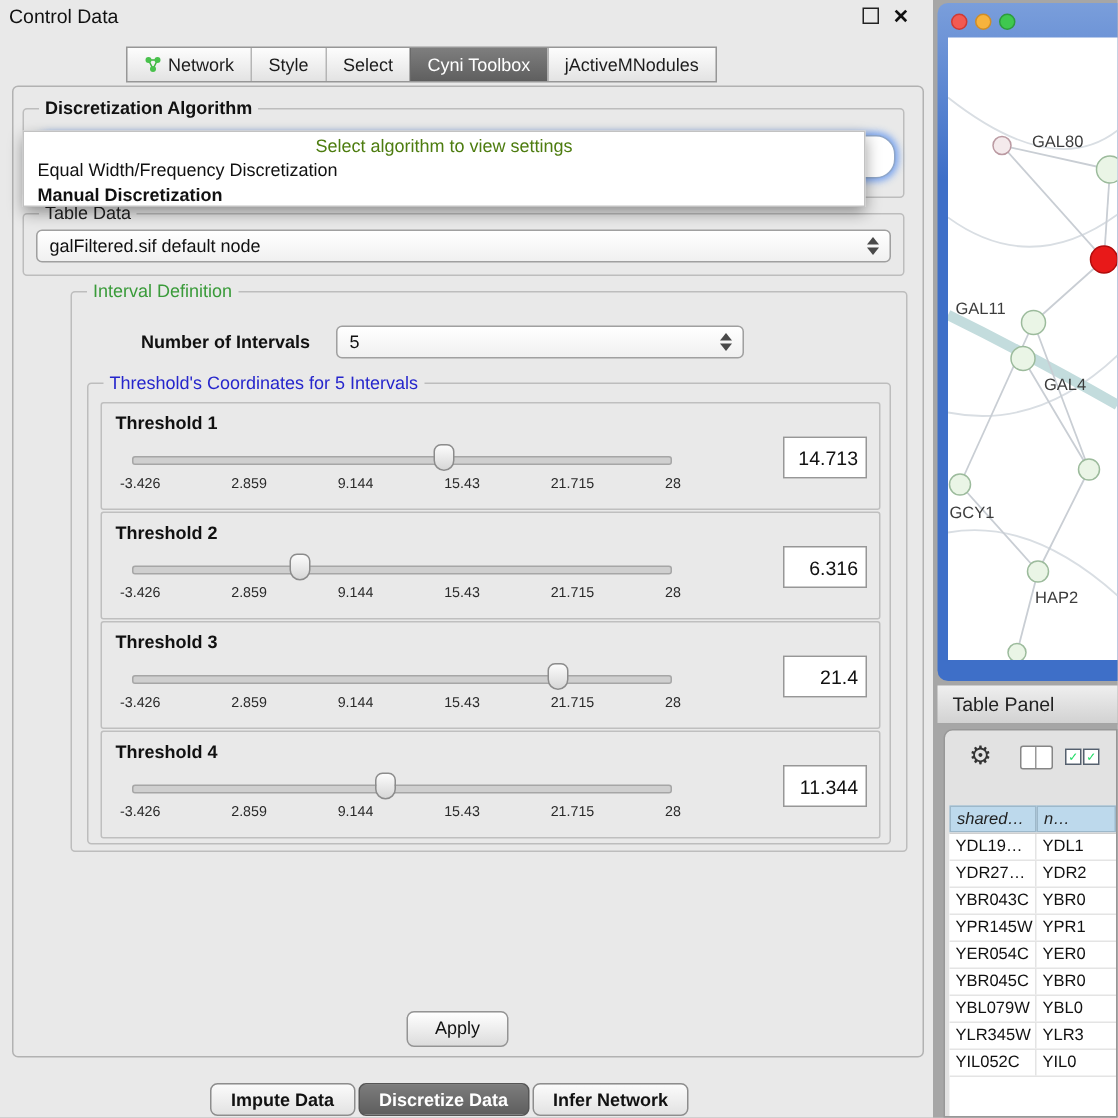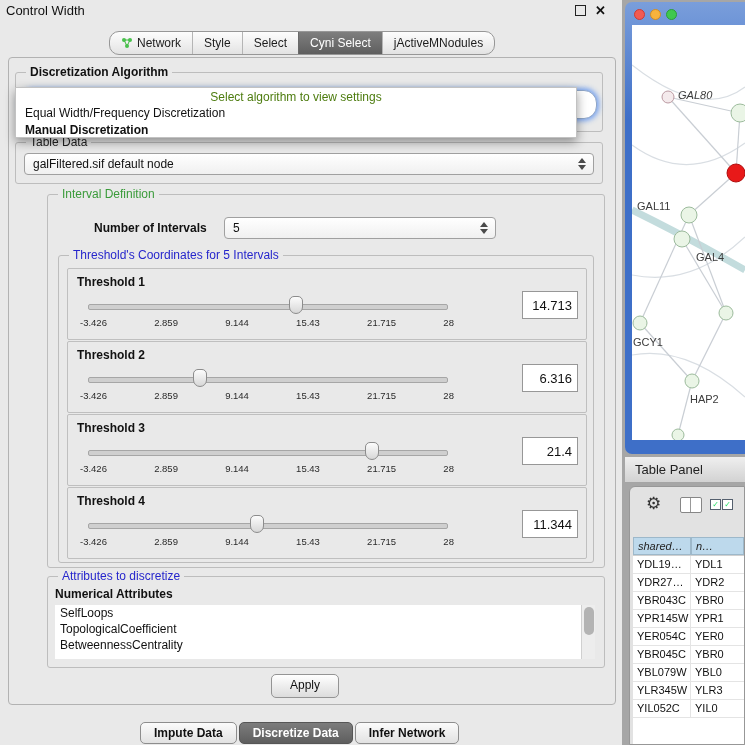--- a/index.html
+++ b/index.html
@@ -7,22 +7,22 @@
   .abs{position:absolute;}
   
   .control-panel{position:absolute;left:0;top:0;width:622px;height:745px;background:#e9e9e9;}
   .titlebar{position:absolute;left:0;top:0;width:100%;height:22px;}
   .titlebar .title{position:absolute;left:6px;top:3px;font-size:13px;color:#111;}
   .win-btns{position:absolute;right:16px;top:4px;display:flex;align-items:center;gap:9px;}
   .float-icon{display:inline-block;width:9px;height:9px;border:1.5px solid #222;background:transparent;}
   .close-icon{font-size:13px;font-weight:bold;color:#111;line-height:13px;}
   
   .top-tabs{position:absolute;left:84px;top:31px;height:22px;display:flex;
-    border:1px solid #979797;border-radius:10px;overflow:hidden;
-    background:linear-gradient(#fdfdfd,#e3e3e3);margin-left:25px;}
+    border:1px solid #979797;border-radius:0;overflow:hidden;
+    background:linear-gradient(#fdfdfd,#e3e3e3);}
   .top-tabs .tab{display:flex;align-items:center;gap:4px;padding:0 11px;font-size:12px;color:#1c1c1c;
     border-left:1px solid #b5b5b5;line-height:20px;cursor:default;}
   .top-tabs .tab:first-child{border-left:none;}
   .top-tabs .tab.selected{background:linear-gradient(#7e7e7e,#5f5f5f);color:#fff;border-left:1px solid #6a6a6a;}
   .net-icon{width:12px;height:12px;}
   
   .main-panel{position:absolute;left:8px;top:57px;width:606px;height:646px;
     border:1px solid #b2b2b2;border-radius:4px;background:#e9e9e9;}
   .group{position:absolute;border:1px solid #bdbdbd;border-radius:3px;}
   .group-title{position:absolute;top:-8px;left:10px;background:#e9e9e9;padding:0 4px;font-size:12px;white-space:nowrap;}
@@ -109,21 +109,21 @@
   .c0{width:58px;border-right:1px solid #e4e4e4;}
   .c1{flex:1;}
 </style>
 </head>
 <body>
 
 <div class="screen">
 
   <div class="control-panel">
     <div class="titlebar">
-      <span class="title">Control Width</span>
+      <span class="title">Control Data</span>
       <span class="win-btns">
         <span class="float-icon"></span>
         <span class="close-icon">✕</span>
       </span>
     </div>
 
     <div class="top-tabs">
       <div class="tab">
         <svg class="net-icon" viewBox="0 0 12 12">
           <line x1="3" y1="3" x2="9" y2="3" stroke="#3db53d" stroke-width="1"></line>
@@ -135,21 +135,21 @@
         </svg>
         <span>Network</span>
       </div>
       <div class="tab">
         <span>Style</span>
       </div>
       <div class="tab">
         <span>Select</span>
       </div>
       <div class="tab selected">
-        <span>Cyni Select</span>
+        <span>Cyni Toolbox</span>
       </div>
       <div class="tab">
         <span>jActiveMNodules</span>
       </div>
     </div>
 
     <div class="main-panel">
 
       <div class="group" style="left:6px;top:14px;width:586px;height:58px;">
         <span class="group-title g-bold">Discretization Algorithm</span>
@@ -251,32 +251,20 @@
                 <span>9.144</span>
                 <span>15.43</span>
                 <span>21.715</span>
                 <span>28</span>
               </div>
             </div>
           </div>
         </div>
       </div>
 
-      <div class="group" style="left:38px;top:518px;width:556px;height:90px;">
-        <span class="group-title g-blue">Attributes to discretize</span>
-        <span class="attr-header">Numerical Attributes</span>
-        <div class="attr-list">
-          <div class="attr-item">SelfLoops</div>
-          <div class="attr-item">TopologicalCoefficient</div>
-          <div class="attr-item">BetweennessCentrality</div>
-          <div class="vscroll">
-              <div class="vthumb"></div>
-            </div>
-        </div>
-      </div>
 
       <div class="apply-btn">Apply</div>
     </div>
 
     <div class="bottom-tabs">
       <div class="tab">Impute Data</div>
       <div class="tab selected">Discretize Data</div>
       <div class="tab">Infer Network</div>
     </div>
   </div>
@@ -309,21 +297,21 @@
         <circle cx="36" cy="72" r="6" fill="#f4eaec" stroke="#bb9aa2"></circle>
         <circle cx="108" cy="88" r="9" fill="#eaf5e6" stroke="#9cbb9c"></circle>
         <circle cx="104" cy="148" r="9" fill="#e81919" stroke="#b00c0c"></circle>
         <circle cx="57" cy="190" r="8" fill="#eaf5e6" stroke="#9cbb9c"></circle>
         <circle cx="50" cy="214" r="8" fill="#eaf5e6" stroke="#9cbb9c"></circle>
         <circle cx="8" cy="298" r="7" fill="#eaf5e6" stroke="#9cbb9c"></circle>
         <circle cx="94" cy="288" r="7" fill="#eaf5e6" stroke="#9cbb9c"></circle>
         <circle cx="60" cy="356" r="7" fill="#eaf5e6" stroke="#9cbb9c"></circle>
         <circle cx="46" cy="410" r="6" fill="#eaf5e6" stroke="#9cbb9c"></circle>
       </svg>
-      <div class="nlabel" style="left:46px;top:64px;font-style:italic;">GAL80</div>
+      <div class="nlabel" style="left:56px;top:64px;">GAL80</div>
       <div class="nlabel" style="left:5px;top:175px;">GAL11</div>
       <div class="nlabel" style="left:64px;top:226px;">GAL4</div>
       <div class="nlabel" style="left:1px;top:311px;">GCY1</div>
       <div class="nlabel" style="left:58px;top:368px;">HAP2</div>
     </div>
   </div>
 
   <div class="tp-titlebar">
     <span>Table Panel</span>
   </div>

